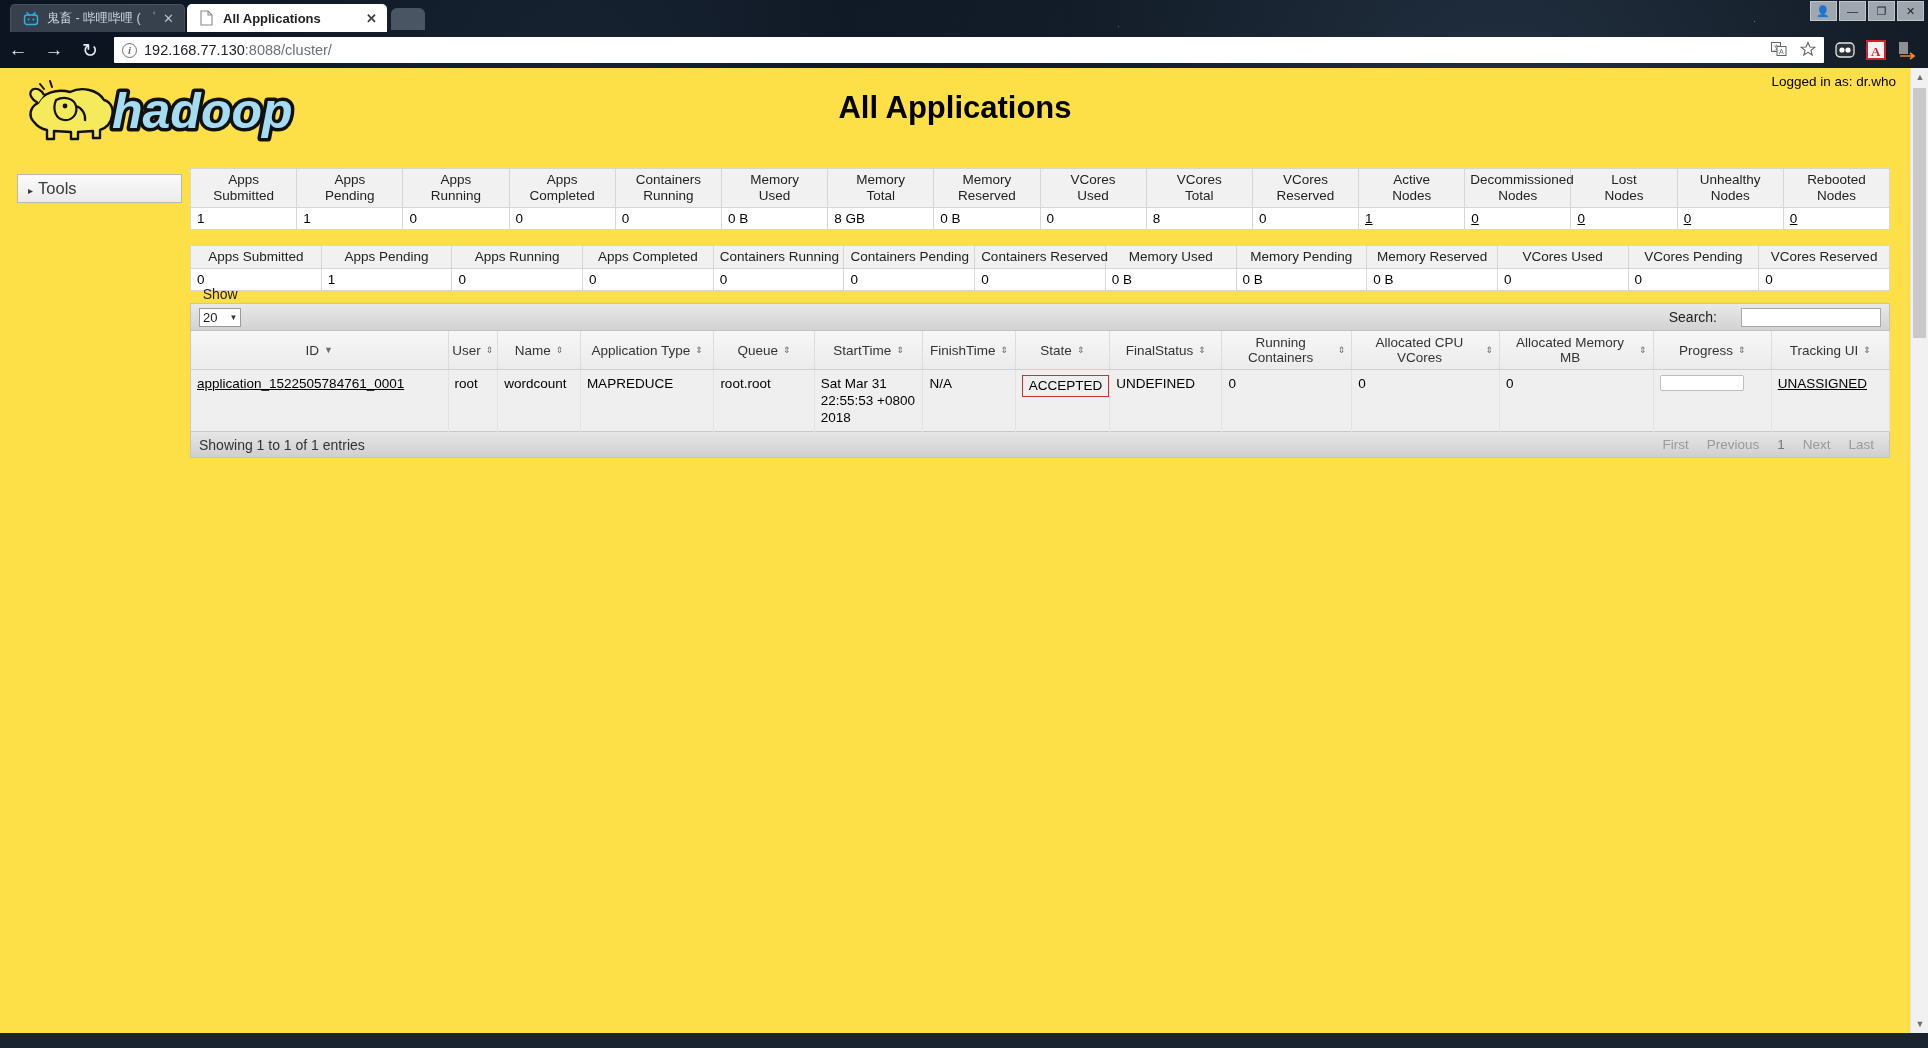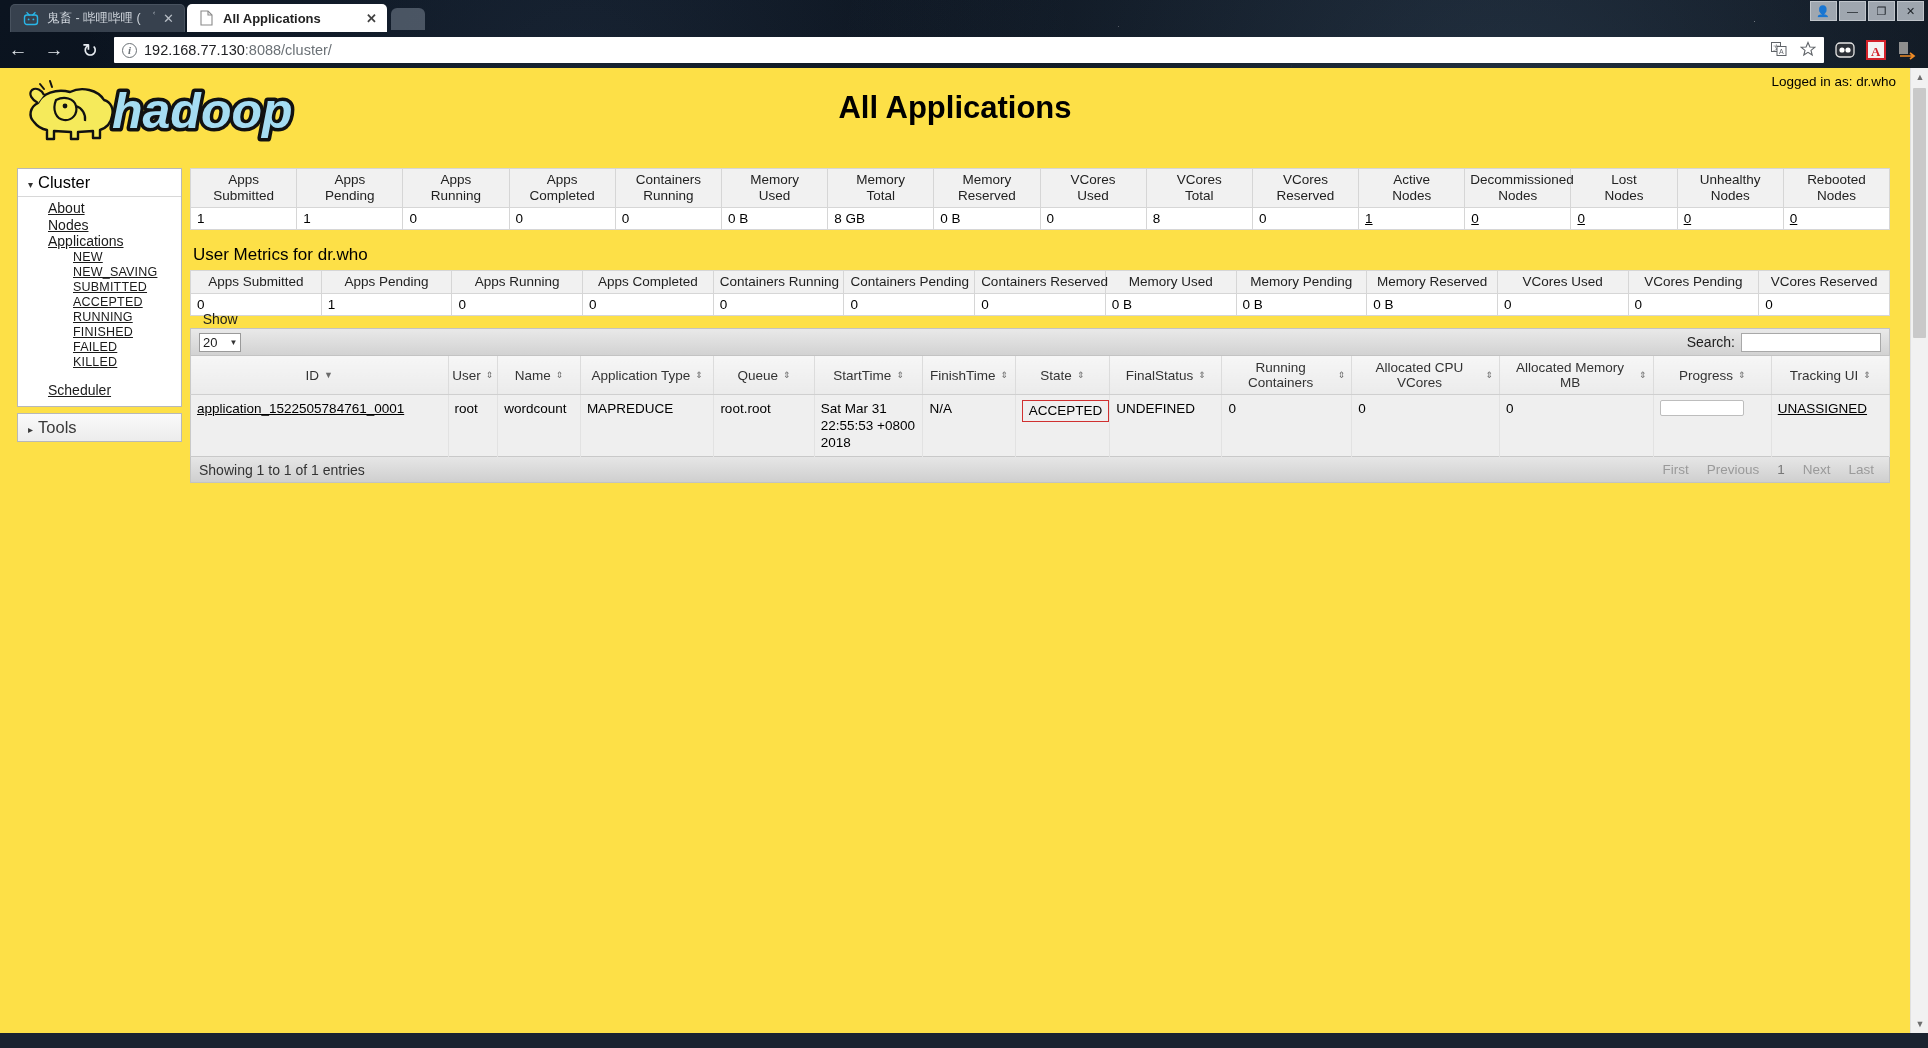--- a/index.html
+++ b/index.html
@@ -252,21 +252,21 @@
     font-size: 14px; color: #1c1c1c;
   }
   .dttop .lengthbox { display: flex; align-items: center; gap: 6px; flex-direction: column; }
   .dtselect {
     border: 1px solid #9a9a9a; background: #fff;
     font-size: 13px; padding: 1px 3px;
     display: inline-flex; align-items: center; gap: 12px;
     height: 19px;
   }
   .dtselect .arr { font-size: 8px; color:#333; }
-  .dttop .searchbox { display: flex; align-items: center; gap: 6px; }
+  .dttop .searchbox { display: flex; align-items: center; gap: 24px; }
   .dtsearch-input {
     width: 140px; height: 19px;
     border: 1px solid #a8a8a8; background: #fff;
   }
 
   table.apps {
     border-collapse: collapse;
     width: 1700px;
     table-layout: fixed;
     border: 1px solid #c9c9c9;
@@ -440,39 +440,20 @@
         <g font-family="Liberation Sans, sans-serif" font-size="50" font-weight="bold" font-style="italic">
           <text x="96" y="52" fill="#111" stroke="#111" stroke-width="7" stroke-linejoin="round">hadoop</text>
           <text x="96" y="52" fill="#a5dcf2">hadoop</text>
         </g>
       </svg>
     </div>
 
     <div class="pagetitle">All Applications</div>
 
     <div id="sidebar">
-      <div class="navblock">
-        <div class="navhead">
-          <span class="caret">▾</span><span>Cluster</span>
-        </div>
-        <div class="navbody">
-          <a class="navlink">About</a>
-          <a class="navlink">Nodes</a>
-          <a class="navlink">Applications</a>
-          <a class="navlink l2">NEW</a>
-          <a class="navlink l2">NEW_SAVING</a>
-          <a class="navlink l2">SUBMITTED</a>
-          <a class="navlink l2">ACCEPTED</a>
-          <a class="navlink l2">RUNNING</a>
-          <a class="navlink l2">FINISHED</a>
-          <a class="navlink l2">FAILED</a>
-          <a class="navlink l2">KILLED</a>
-          <a class="navlink spaced">Scheduler</a>
-        </div>
-      </div>
       <div class="toolsblock">
         <span class="caret">▸</span><span>Tools</span>
       </div>
     </div>
 
     <div id="main">
 
       <table class="metrics">
         <thead>
           <tr>
@@ -511,21 +492,20 @@
             <td class="lnk"><span>0</span></td>
             <td class="lnk"><span>0</span></td>
             <td class="lnk"><span>0</span></td>
             <td class="lnk"><span>0</span></td>
           </tr>
         </tbody>
       </table>
 
       <div class="spacer18"></div>
 
-      <div class="sectiontitle">User Metrics for dr.who</div>
       <table class="metrics umetrics">
         <thead>
           <tr>
             <th><span>Apps Submitted</span></th>
             <th><span>Apps Pending</span></th>
             <th><span>Apps Running</span></th>
             <th><span>Apps Completed</span></th>
             <th><span>Containers Running</span></th>
             <th><span>Containers Pending</span></th>
             <th><span>Containers Reserved</span></th>

